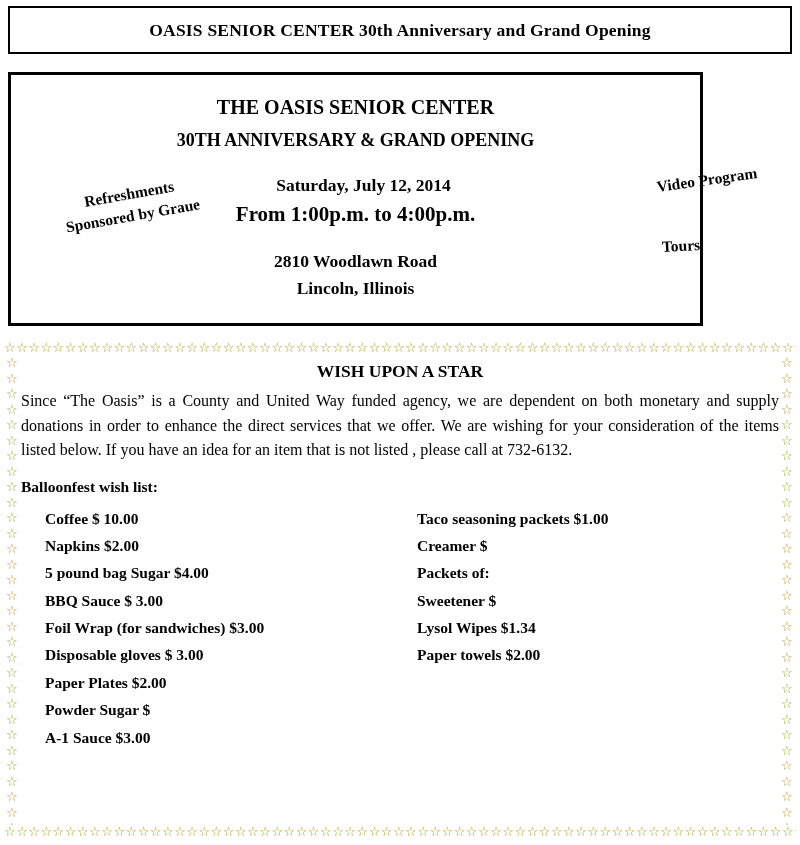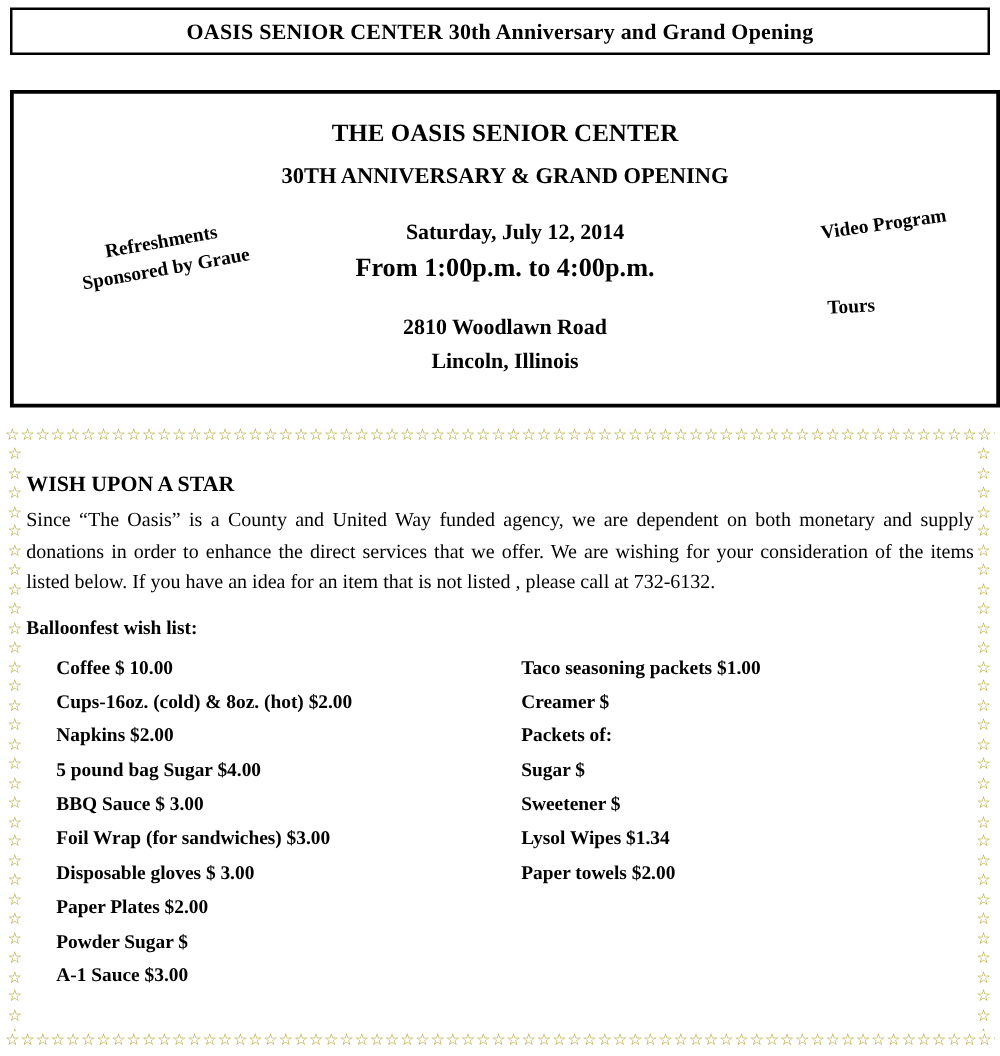--- a/index.html
+++ b/index.html
@@ -1,26 +1,26 @@
 <!DOCTYPE html>
 <html><head>
 <meta charset="utf-8">
 <style>
   * { margin: 0; padding: 0; box-sizing: border-box; }
   html, body { width: 800px; height: 845px; background: #ffffff; overflow: hidden; }
   body { font-family: "Liberation Serif", "DejaVu Serif", serif; color: #000; position: relative; }
 
   .banner {
-    position: absolute; left: 8px; top: 6px; width: 784px; height: 38px;
+    position: absolute; left: 8px; top: 6px; width: 784px; height: 48px;
     border: 2px solid #000; display: flex; align-items: center; justify-content: center;
   }
   .banner-title { font-weight: bold; font-size: 17.5px; letter-spacing: 0.2px; }
 
   .event-box {
-    position: absolute; left: 8px; top: 72px; width: 792px; height: 254px;
+    position: absolute; left: 8px; top: 72px; width: 695px; height: 254px;
     border: 3px solid #000; text-align: center;
   }
   .ev-title    { margin-top: 21px; font-weight: bold; font-size: 20px; }
   .ev-subtitle { margin-top: 11px; font-weight: bold; font-size: 18px; }
   .ev-date     { margin-top: 24px; font-weight: bold; font-size: 17.5px; padding-left: 16px; }
   .ev-time     { margin-top: 6px;  font-weight: bold; font-size: 21px; }
   .ev-addr1    { margin-top: 24px; font-weight: bold; font-size: 17.5px; }
   .ev-addr2    { margin-top: 6px;  font-weight: bold; font-size: 17.5px; }
 
   .note-left {
@@ -47,21 +47,21 @@
   .star-top { top: 0; }
   .star-bottom { bottom: 0; }
   .star-left, .star-right {
     position: absolute; top: 15px; bottom: 15px; width: 13px;
     font-size: 13px; line-height: 15.5px; overflow: hidden; word-break: break-all;
   }
   .star-left { left: 2px; }
   .star-right { right: 2px; }
 
   .wish-content { position: absolute; top: 16px; left: 17px; right: 17px; bottom: 16px; }
-  .wish-heading { font-weight: bold; font-size: 17.5px; margin-top: 21px; }
+  .wish-heading { text-align: center; font-weight: bold; font-size: 17.5px; margin-top: 5px; }
   .wish-intro {
     margin-top: 7px; font-size: 16px; line-height: 24.5px; text-align: justify;
   }
   .list-title { margin-top: 15px; font-weight: bold; font-size: 15.5px; }
   .columns { display: flex; margin-top: 9px; margin-left: 24px; }
   .col-left { width: 372px; flex: 0 0 372px; }
   .col-right { flex: 1; }
   .item { height: 27.4px; line-height: 27.4px; font-weight: bold; font-size: 15.5px; white-space: nowrap; }
 </style>
 </head>
@@ -96,35 +96,33 @@
     <div class="stars star-right" style="color: rgb(171, 158, 35);">☆☆☆☆☆☆☆☆☆☆☆☆☆☆☆☆☆☆☆☆☆☆☆☆☆☆☆☆☆☆☆☆☆☆☆☆☆☆☆☆</div>
 
     <div class="wish-content">
       <div class="wish-heading">WISH UPON A STAR</div>
       <p class="wish-intro">Since “The Oasis” is a County and United Way funded agency, we are dependent on both monetary and supply donations in order to enhance the direct services that we offer.  We are  wishing for your consideration of the items listed below. If you have an idea for an item that is not listed , please call at 732-6132.</p>
       <div class="list-title">Balloonfest wish list:</div>
 
       <div class="columns">
         <div class="col-left">
           <div class="item">Coffee $ 10.00</div>
-          <div class="item">Cups-16oz. (cold) &amp; 8oz. (hot) $2.00</div>
           <div class="item">Napkins $2.00</div>
           <div class="item">5 pound bag Sugar $4.00</div>
           <div class="item">BBQ Sauce $ 3.00</div>
           <div class="item">Foil Wrap (for sandwiches) $3.00</div>
           <div class="item">Disposable gloves $ 3.00</div>
           <div class="item">Paper Plates $2.00</div>
           <div class="item">Powder Sugar $</div>
           <div class="item">A-1 Sauce $3.00</div>
         </div>
         <div class="col-right">
           <div class="item">Taco seasoning packets $1.00</div>
           <div class="item">Creamer $</div>
           <div class="item">Packets of:</div>
-          <div class="item">Sugar $</div>
           <div class="item">Sweetener $</div>
           <div class="item">Lysol Wipes $1.34</div>
           <div class="item">Paper towels $2.00</div>
         </div>
       </div>
     </div>
   </div>
 
 </div>
 

